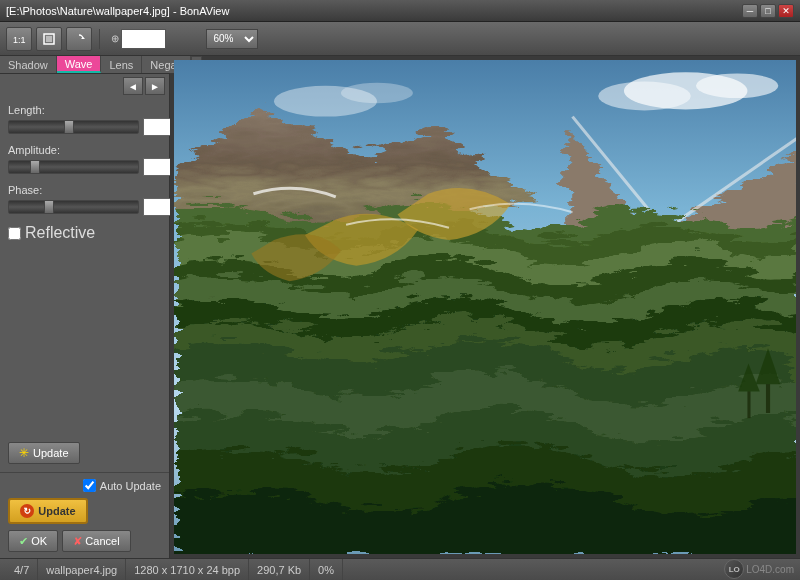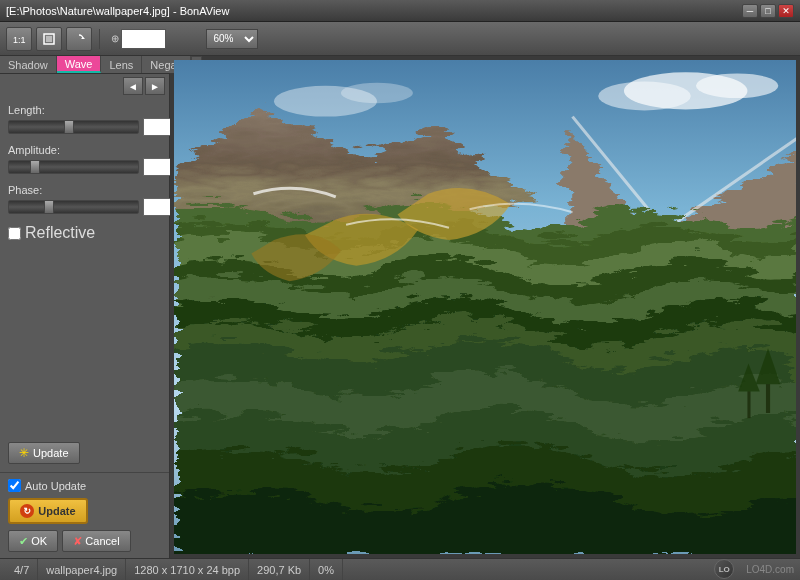--- a/index.html
+++ b/index.html
@@ -277,20 +277,21 @@
     
     .bottom-controls {
       padding: 6px 8px;
       border-top: 1px solid #444;
     }
     .auto-update-row {
       display: flex;
       align-items: center;
       gap: 4px;
       margin-bottom: 6px;
+      justify-content: flex-end;
     }
     .auto-update-label {
       color: #ddd;
       font-size: 11px;
     }
     .update-btn {
       width: 80px;
       height: 26px;
       background: linear-gradient(to bottom, #f0c040, #d4a020);
       border: 2px solid #a07010;
@@ -393,21 +394,21 @@
       font-size: 11px;
       white-space: nowrap;
     }
     .status-segment:last-child {
       border-right: none;
     }
     .status-logo {
       margin-left: auto;
       display: flex;
       align-items: center;
-      gap: 12px;
+      gap: 2px;
       color: #888;
       font-size: 10px;
     }
     .logo-circle {
       width: 20px;
       height: 20px;
       border-radius: 50%;
       background: linear-gradient(135deg, #555, #333);
       border: 1px solid #666;
       display: flex;

